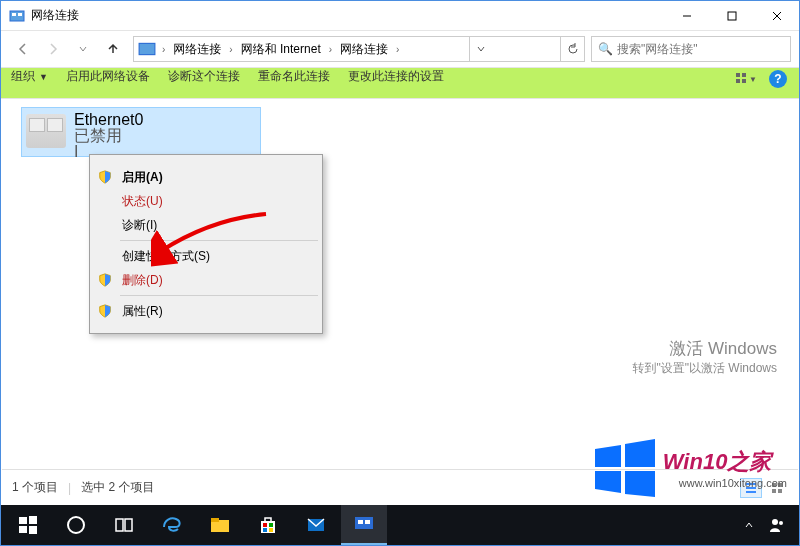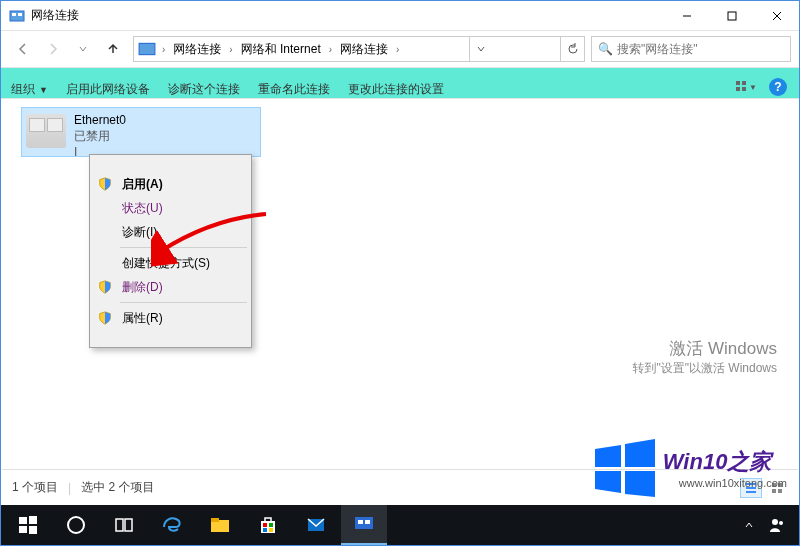--- a/index.html
+++ b/index.html
@@ -16,38 +16,38 @@
 .nav-arrow.enabled { color: #333; }
 .breadcrumb-wrap { flex: 1; height: 26px; border: 1px solid #ccc; display: flex; align-items: center; margin: 0 4px; background: #fff; }
 .bc-icon { width: 18px; height: 18px; margin: 0 4px; }
 .bc-item { font-size: 12px; padding: 0 6px; height: 100%; display: flex; align-items: center; cursor: default; }
 .bc-sep { color: #666; font-size: 10px; padding: 0 2px; }
 .refresh-btn { width: 24px; height: 24px; display: flex; align-items: center; justify-content: center; border-left: 1px solid #ccc; margin-left: auto; }
 .searchbox { width: 200px; height: 26px; border: 1px solid #ccc; display: flex; align-items: center; padding: 0 6px; }
 .searchbox input { border: none; outline: none; flex: 1; font-size: 12px; color: #888; }
 .searchbox .sicon { color: #666; font-size: 12px; margin-right: 4px; }
 
-.toolbar { height: 32px; background: #5eead4; border-top: 1px solid #e5e5e5; border-bottom: 1px solid #e5e5e5; display: flex; align-items: flex-end; padding: 0 10px; gap: 18px; font-size: 12px; color: #333; }
+.toolbar { height: 32px; background: #bef264; border-top: 1px solid #e5e5e5; border-bottom: 1px solid #e5e5e5; display: flex; align-items: flex-start; padding: 0 10px; gap: 18px; font-size: 12px; color: #333; }
 .toolbar .tb-item { display: flex; align-items: center; gap: 4px; cursor: default; }
 .toolbar .tb-right { margin-left: auto; display: flex; align-items: center; gap: 10px; }
 .tb-small { width: 22px; height: 22px; display: flex; align-items: center; justify-content: center; }
 .help-circle { width: 18px; height: 18px; background: #1e88e5; border-radius: 50%; color: #fff; font-size: 12px; display: flex; align-items: center; justify-content: center; font-weight: bold; }
 
 .content { position: relative; height: 390px; background: #fff; }
 .adapter { position: absolute; left: 20px; top: 8px; width: 240px; height: 50px; background: #cce8ff; border: 1px solid #99d1ff; display: flex; align-items: flex-start; padding: 4px; gap: 8px; }
 .adapter-icon { width: 40px; height: 34px; background: linear-gradient(#e0e0e0,#cfcfcf); border-radius: 3px; position: relative; margin-top: 2px; }
 .adapter-icon::before, .adapter-icon::after { content: ""; position: absolute; width: 14px; height: 12px; background: #eee; border: 1px solid #bbb; top: 4px; }
 .adapter-icon::before { left: 3px; }
 .adapter-icon::after { right: 3px; }
-.adapter-text { font-size: 12px; line-height: 16px; color: #000; }
+.adapter-text { font-size: 16px; line-height: 16px; color: #000; }
 .adapter-text .line2 { color: #555; }
 
-.context-menu { position: absolute; left: 88px; top: 55px; width: 163px; background: #f0f0f0; border: 1px solid #a0a0a0; box-shadow: 3px 3px 6px rgba(0,0,0,0.25); padding: 17px 2px; z-index: 10; }
+.context-menu { position: absolute; left: 88px; top: 55px; width: 234px; background: #f0f0f0; border: 1px solid #a0a0a0; box-shadow: 3px 3px 6px rgba(0,0,0,0.25); padding: 10px 2px; z-index: 10; }
 .cm-item { height: 24px; display: flex; align-items: center; font-size: 12px; padding-left: 30px; position: relative; color: #000; }
-.cm-item.disabled { color: #701a75; }
+.cm-item.disabled { color: #b91c1c; }
 .cm-item.bold { font-weight: bold; }
 .cm-sep { height: 1px; background: #d0d0d0; margin: 3px 2px 3px 28px; }
 .cm-shield { position: absolute; left: 6px; width: 14px; height: 14px; }
 .cm-shield svg { width: 14px; height: 14px; }
 
 .arrow-pointer { position: absolute; left: 150px; top: 110px; z-index: 20; pointer-events: none; }
 .arrow-pointer svg { width: 120px; height: 60px; }
 
 .statusbar { position: absolute; bottom: 40px; left: 1px; right: 1px; height: 36px; border-top: 1px solid #e0e0e0; display: flex; align-items: center; padding: 0 10px; font-size: 12px; color: #444; background: #fff; }
 .statusbar .sdiv { color: #ccc; margin: 0 10px; }
@@ -57,21 +57,21 @@
 
 .taskbar { position: absolute; bottom: 0; left: 0; right: 0; height: 40px; background: #101318; display: flex; align-items: center; padding: 0 4px; gap: 2px; }
 .tb-icon { width: 46px; height: 40px; display: flex; align-items: center; justify-content: center; }
 .tb-icon.active { background: #2b2f36; border-bottom: 2px solid #76b9ed; }
 .tb-icon svg { width: 22px; height: 22px; }
 .tray { margin-left: auto; display: flex; align-items: center; gap: 12px; color: #fff; font-size: 11px; padding-right: 10px; }
 .tray-icon { width: 16px; height: 16px; display: flex; align-items: center; justify-content: center; }
 
 .watermark-logo { position: absolute; right: 12px; bottom: 48px; z-index: 50; display: flex; align-items: center; gap: 6px; }
 .watermark-logo .wlogo { width: 64px; height: 58px; }
-.watermark-logo .wtext { font-size: 22px; font-weight: bold; font-style: italic; color: #4c1d95; }
+.watermark-logo .wtext { font-size: 22px; font-weight: bold; font-style: italic; color: #be185d; }
 .watermark-logo .wurl { font-size: 11px; color: #555; display: block; font-style: normal; font-weight: normal; margin-left: 16px; }
 
 .activate { position: absolute; right: 22px; bottom: 112px; text-align: left; color: #8a8a8a; z-index: 5; }
 .activate .a1 { font-size: 17px; text-align: right; }
 .activate .a2 { font-size: 12px; }
 </style>
 </head>
 <body>
 
 <div class="titlebar">

